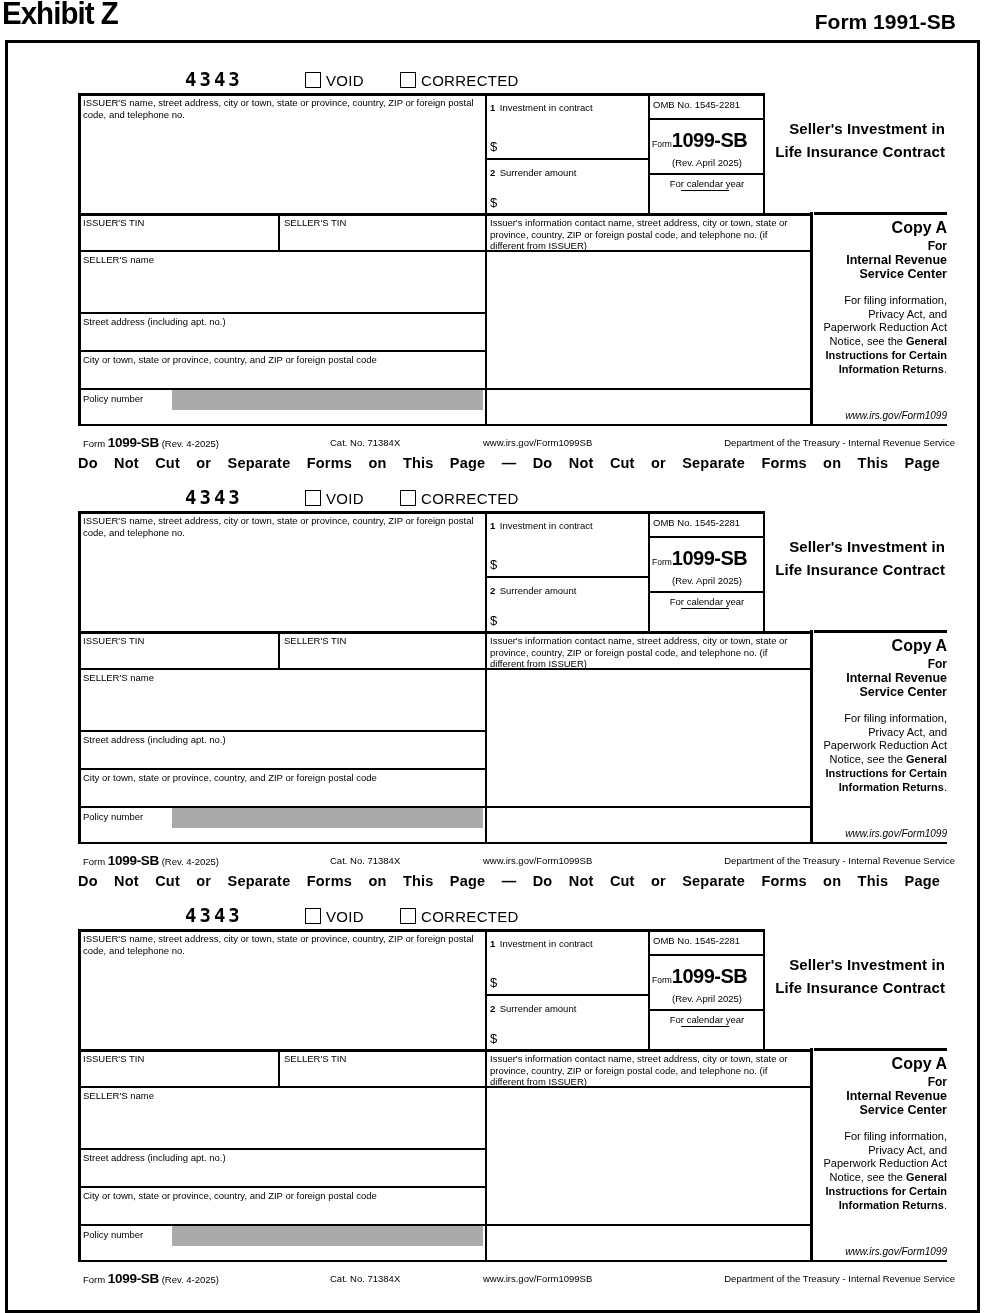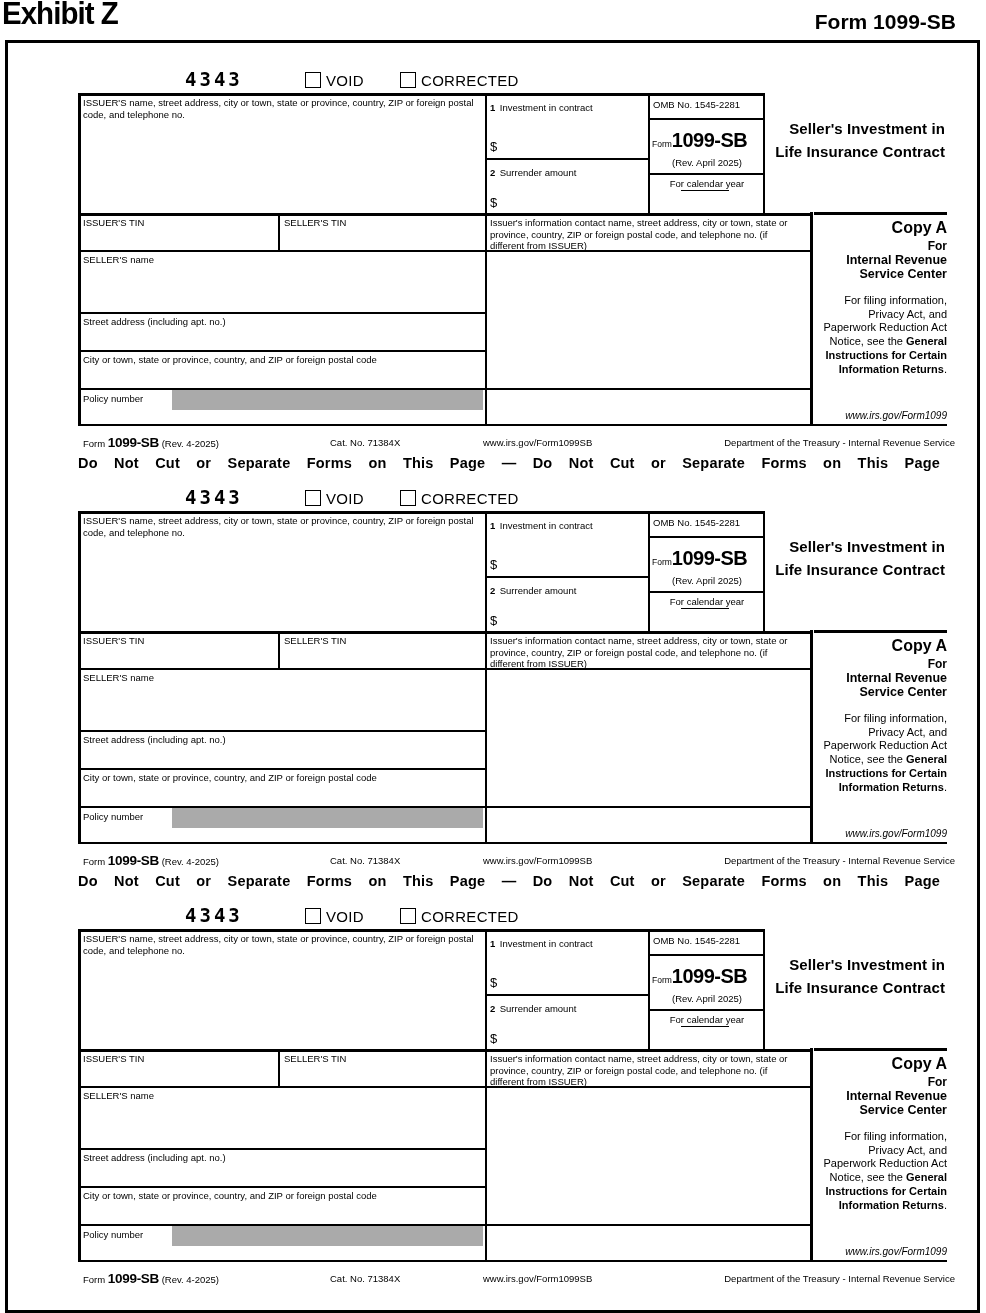--- a/index.html
+++ b/index.html
@@ -38,21 +38,21 @@
   .yearline{border-bottom:1.5px solid #000;width:48px;}
   
   .ffoot{font-size:9.5px;}
   .ffoot b{font-size:13.5px;letter-spacing:-.3px;}
   .cutline{font-size:14.5px;font-weight:bold;white-space:nowrap;word-spacing:7px;letter-spacing:.2px;text-align:justify;text-align-last:justify;}
 </style>
 </head>
 <body>
 
 <div class="abs exhibit">Exhibit Z</div>
-<div class="abs hdr-form">Form 1099-SB</div>
+<div class="abs hdr-form">Form 1991-SB</div>
 
 <div class="abs sheet">
   <div class="form-block" style="top:25px;">
 
   <div class="abs fnum">4343</div>
   <div class="abs chkrow" style="left:227px;">
     <span class="chk"></span><span class="chklbl">VOID</span>
   </div>
   <div class="abs chkrow" style="left:322px;">
     <span class="chk"></span><span class="chklbl">CORRECTED</span>

